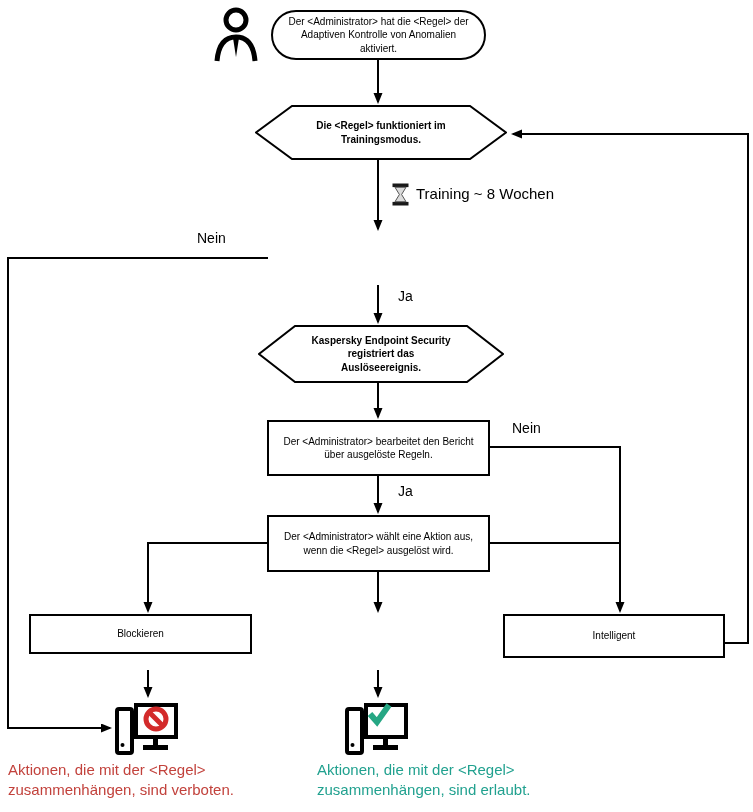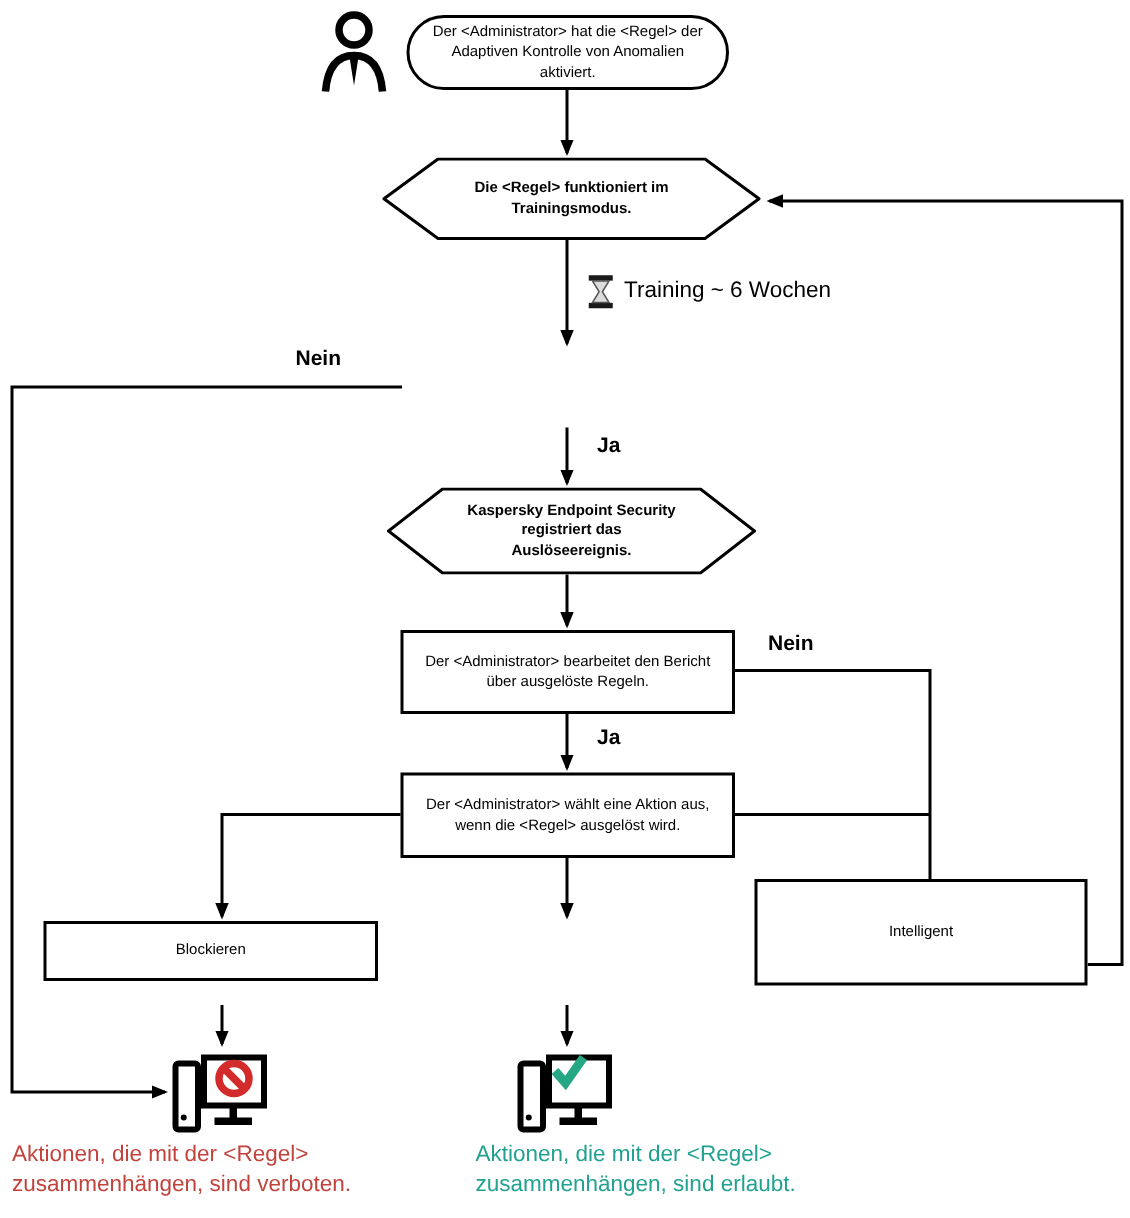--- a/index.html
+++ b/index.html
@@ -13,21 +13,21 @@
   body{background:#ffffff;font-family:"Liberation Sans","DejaVu Sans",sans-serif;}
   .canvas{position:relative;width:753px;height:812px;background:#ffffff;overflow:hidden;}
   svg.wires{position:absolute;left:0;top:0;width:753px;height:812px;pointer-events:none;}
   .node{position:absolute;display:flex;align-items:center;justify-content:center;
         text-align:center;color:#000;font-size:10px;line-height:1.35;white-space:pre-line;}
   .rect{background:#fff;border:2px solid var(--line);}
   .stadium{background:#fff;border:2px solid var(--line);border-radius:26px;padding:0 12px;}
   .hex{background:transparent;border:none;font-weight:bold;}
   .hex svg{position:absolute;left:0;top:0;width:100%;height:100%;}
   .hex .lbl{position:relative;z-index:1;padding:0 38px;}
-  .edge-label{position:absolute;font-size:14px;color:#000;white-space:nowrap;font-weight:bold;}
+  .edge-label{position:absolute;font-size:14px;color:#000;white-space:nowrap;}
   .training-label{position:absolute;font-size:15px;color:#000;white-space:nowrap;}
   .icon-abs{position:absolute;}
   .caption{position:absolute;font-size:15px;line-height:1.32;white-space:pre-line;}
   .caption.red{color:var(--forbidden);}
   .caption.green{color:var(--allowed);}
 </style>
 </head>
 <body>
 
 <div class="canvas">
@@ -71,21 +71,21 @@
       <polygon points="37,1 215,1 251,27.5 215,54 37,54 1,27.5" fill="#fff" stroke="#000" stroke-width="2"></polygon>
     </svg>
     <span class="lbl">Die &lt;Regel&gt; funktioniert im Trainingsmodus.</span>
   </div>
 
   <svg class="icon-abs" style="left:392px;top:183px" width="17" height="23" viewBox="0 0 17 23">
     <rect x="0.5" y="0.5" width="16" height="3.6" fill="#1a1a1a"></rect>
     <rect x="0.5" y="18.9" width="16" height="3.6" fill="#1a1a1a"></rect>
     <path d="M3,4.3 H14 L9.6,11.5 L14,18.7 H3 L7.4,11.5 Z" fill="#dcdcdc" stroke="#555" stroke-width="1"></path>
   </svg>
-  <div class="training-label" style="left:416px;top:185px;">Training ~ 6 Wochen</div>
+  <div class="training-label" style="left:416px;top:185px;">Training ~ 8 Wochen</div>
 
 
   <div class="edge-label" style="left:197px;top:230px;">Nein</div>
   <div class="edge-label" style="left:398px;top:288px;">Ja</div>
   <div class="edge-label" style="left:512px;top:420px;">Nein</div>
   <div class="edge-label" style="left:398px;top:483px;">Ja</div>
 
   <div class="node hex" style="left:258px;top:325px;width:246px;height:58px;">
     <svg viewBox="0 0 246 58">
       <polygon points="37,1 209,1 245,29 209,57 37,57 1,29" fill="#fff" stroke="#000" stroke-width="2"></polygon>
@@ -100,21 +100,21 @@
   </div>
 
   <div class="node rect" style="left:267px;top:515px;width:223px;height:57px;">
     <span>Der &lt;Administrator&gt; wählt eine Aktion aus,
 wenn die &lt;Regel&gt; ausgelöst wird.</span>
   </div>
 
   <div class="node rect" style="left:29px;top:614px;width:223px;height:40px;">
     <span>Blockieren</span>
   </div>
-  <div class="node rect" style="left:503px;top:586px;width:222px;height:71px;">
+  <div class="node rect" style="left:503px;top:614px;width:222px;height:44px;">
     <span>Intelligent</span>
   </div>
 
   <svg class="icon-abs" style="left:114px;top:699px" width="64" height="60" viewBox="0 0 64 60">
     <rect x="22" y="6" width="40" height="32" fill="#fff" stroke="#000" stroke-width="4"></rect>
     <rect x="39" y="38" width="5" height="9" fill="#000"></rect>
     <rect x="29" y="46" width="25" height="5" fill="#000"></rect>
     <rect x="3" y="10" width="15" height="44" rx="2" fill="#fff" stroke="#000" stroke-width="4"></rect>
     <circle cx="8.5" cy="46" r="2" fill="#000"></circle>
     <circle cx="42" cy="20" r="10" fill="#fff" stroke="var(--nosign)" stroke-width="5"></circle>

